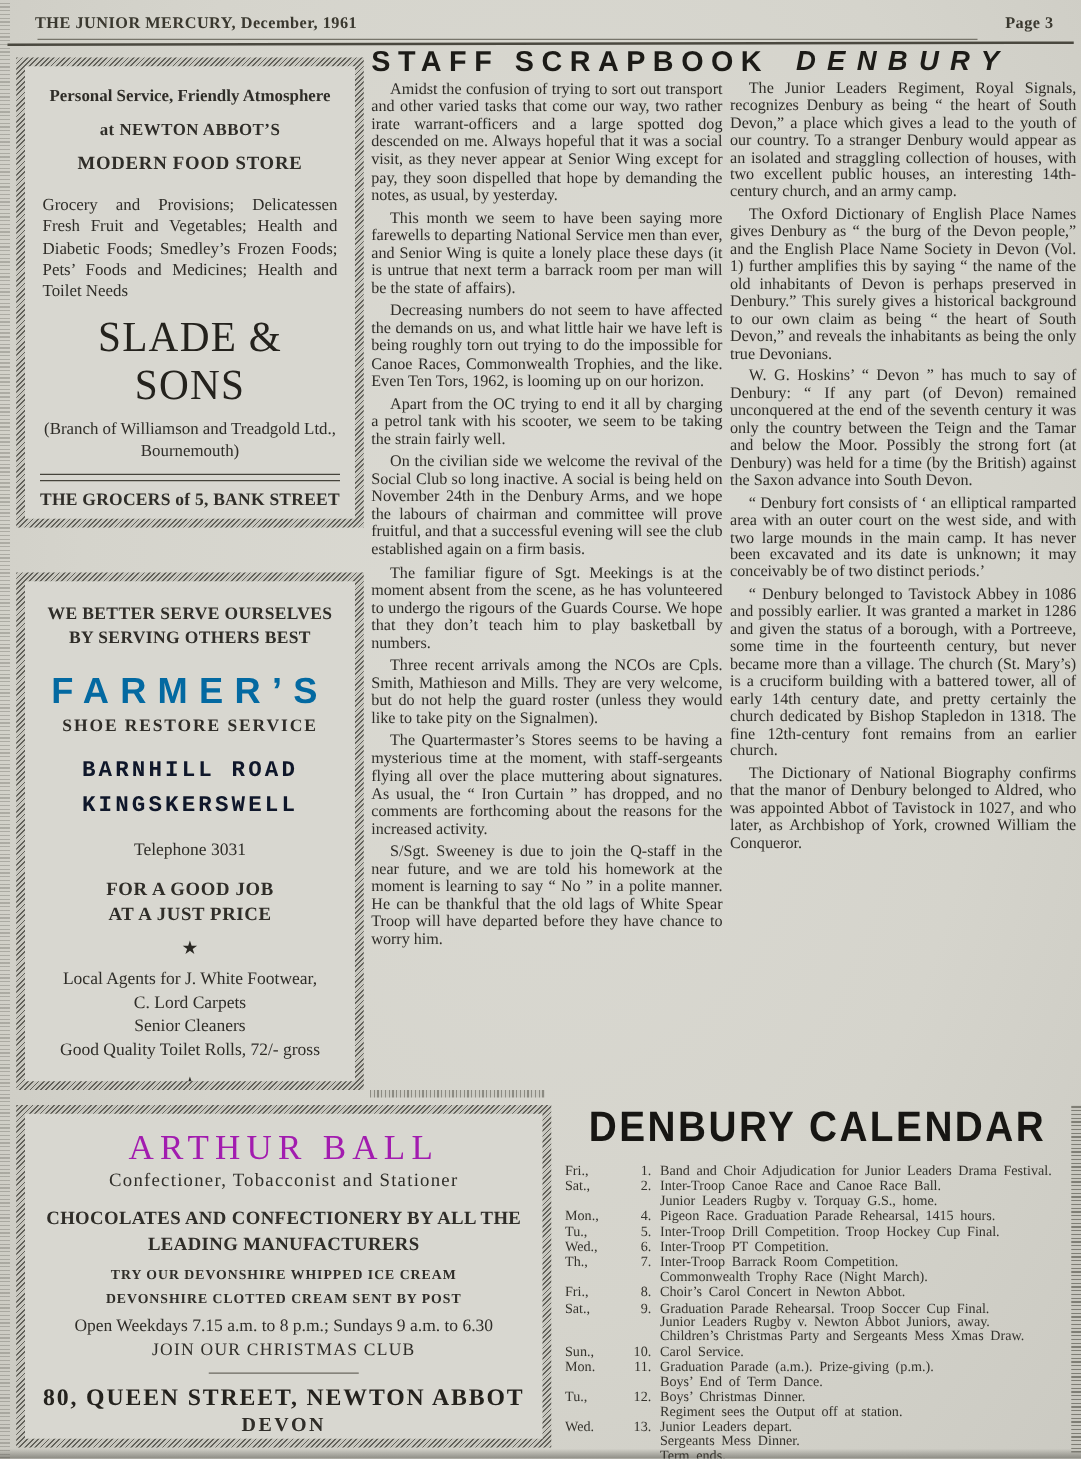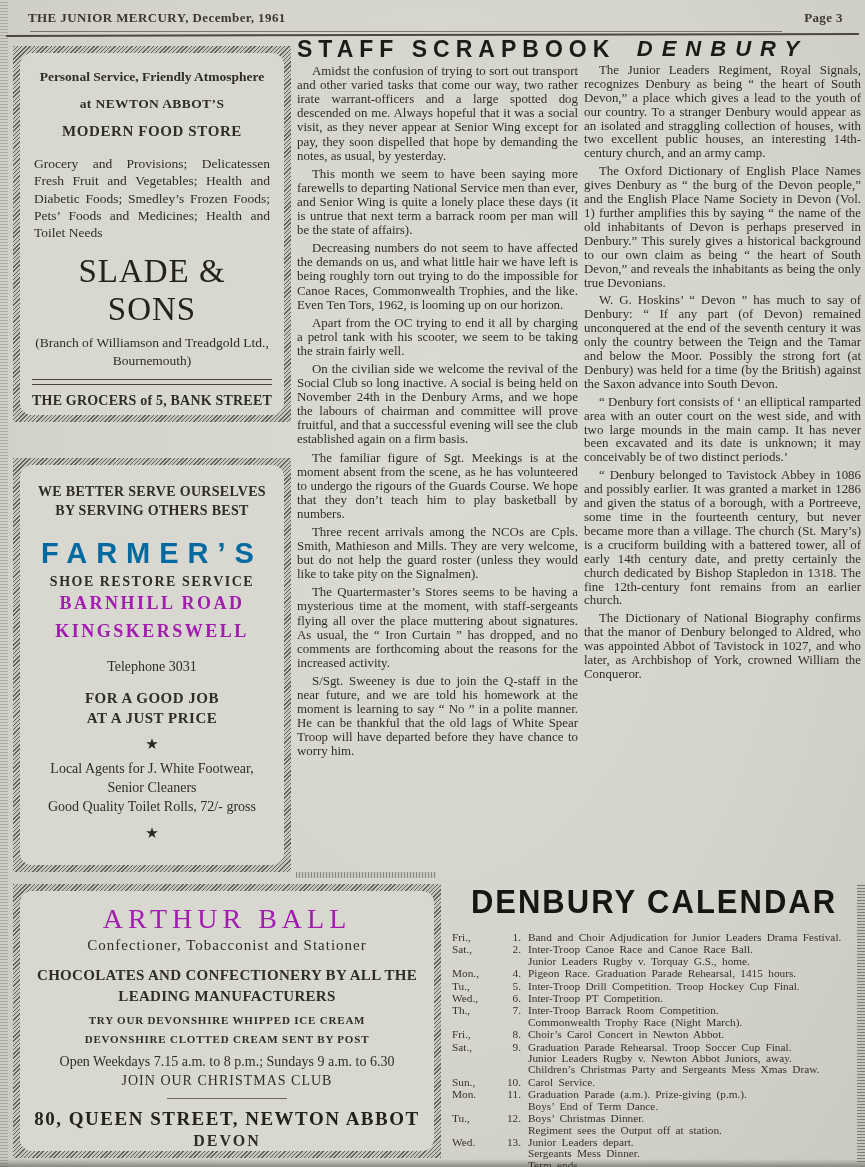--- a/index.html
+++ b/index.html
@@ -20,43 +20,43 @@
 
   
   .hdr{position:absolute;left:28px;right:22px;top:10px;display:flex;justify-content:space-between;
     font-size:13px;font-weight:bold;letter-spacing:.4px;color:#3a382f;}
   .rule-a{position:absolute;top:31px;left:30px;width:752px;height:1px;background:#76746a;}
   .rule-b{position:absolute;top:34px;left:6px;right:6px;height:2px;background:#4a483f;transform:rotate(-.12deg);}
 
   
   .hatchbox{position:absolute;padding:7px;box-sizing:border-box;
     background:repeating-linear-gradient(135deg,#62615a 0 1px,#c7c6be 1px 3px);}
-  .hatchbox-inner{background:#d8d7d0;width:100%;height:100%;box-sizing:border-box;overflow:hidden;border-radius:12px;}
+  .hatchbox-inner{background:#d8d7d0;width:100%;height:100%;box-sizing:border-box;overflow:hidden;}
 
   
   .ad-slade{left:13px;top:46px;width:278px;height:376px;}
   .ad-slade .hatchbox-inner{padding:16px 12px;text-align:center;}
   .sl-1{font-weight:bold;font-size:13.5px;}
   .sl-2{font-weight:bold;font-size:13.5px;margin-top:11px;letter-spacing:.4px;}
   .sl-3{font-weight:bold;font-size:15px;margin-top:11px;letter-spacing:.6px;}
   .sl-body{text-align:justify;font-size:13.5px;line-height:1.28;margin:15px 2px 0;}
   .sl-name{font-size:33px;letter-spacing:1px;margin-top:12px;font-weight:400;transform:scaleY(1.04);color:#24221d;}
   .sl-branch{font-size:13.5px;margin-top:7px;line-height:1.3;}
   .drule{height:4px;border-top:1px solid #45433b;border-bottom:1px solid #45433b;margin:10px 0 8px;}
   .sl-grocers{font-weight:bold;font-size:14px;text-align:left;letter-spacing:.2px;}
 
   
   .ad-farmers{left:13px;top:458px;width:278px;height:414px;}
   .ad-farmers .hatchbox-inner{padding:18px 10px;text-align:center;}
   .fa-slogan{font-weight:bold;font-size:14px;line-height:1.35;letter-spacing:.3px;}
   .fa-name{font-family:"Liberation Sans","DejaVu Sans",sans-serif;font-weight:bold;font-size:29px;
     letter-spacing:9px;margin:16px 0 4px;color:#0369a1;}
   .fa-service{font-weight:bold;font-size:14px;letter-spacing:1.5px;}
-  .fa-addr{font-family:Liberation Serif, serif;font-weight:bold;font-size:18px;
-    letter-spacing:2.5px;line-height:1.55;color:#a21caf;}
+  .fa-addr{font-family:Liberation Mono, monospace;font-weight:bold;font-size:18px;
+    letter-spacing:2.5px;margin-top:14px;line-height:1.55;color:#0f172a;}
   .fa-phone{font-size:14px;margin-top:13px;}
   .fa-job{font-weight:bold;font-size:15px;margin-top:13px;line-height:1.35;letter-spacing:.5px;}
   .star{font-size:15px;margin-top:7px;color:#2a2823;}
   .fa-agents{font-size:14px;margin-top:7px;line-height:1.35;}
 
   
   .col{position:absolute;top:42px;text-align:justify;font-size:12.9px;line-height:14.1px;}
   .col-mid{left:297px;width:281px;}
   .col-right{left:584px;width:277px;line-height:13.9px;}
   .sc-title{font-family:"Liberation Sans","DejaVu Sans",sans-serif;font-weight:bold;font-size:23px;
@@ -129,20 +129,21 @@
         <div>KINGSKERSWELL</div>
       </div>
       <div class="fa-phone">Telephone 3031</div>
       <div class="fa-job">
         <div>FOR  A  GOOD  JOB</div>
         <div>AT  A  JUST  PRICE</div>
       </div>
       <div class="star">★</div>
       <div class="fa-agents">
         <div>Local Agents for J. White Footwear,</div>
+        <div>C. Lord Carpets</div>
         <div>Senior Cleaners</div>
         <div>Good Quality Toilet Rolls, 72/- gross</div>
       </div>
       <div class="star">★</div>
 
     </div>
   </section>
 
   <article class="col col-mid">
     <h1 class="sc-title">STAFF SCRAPBOOK</h1>

